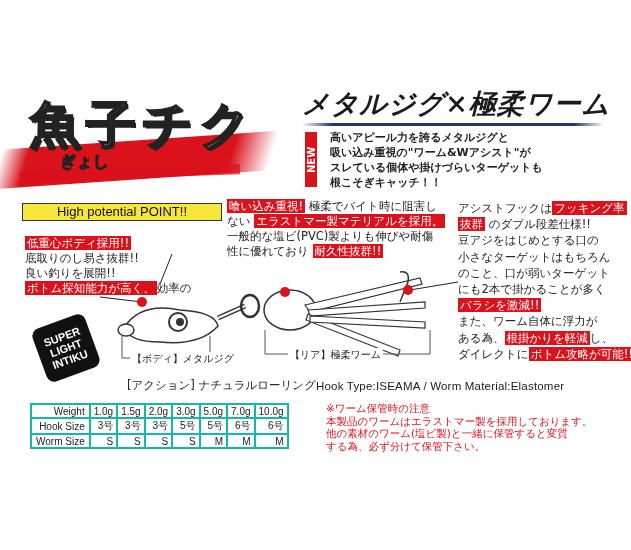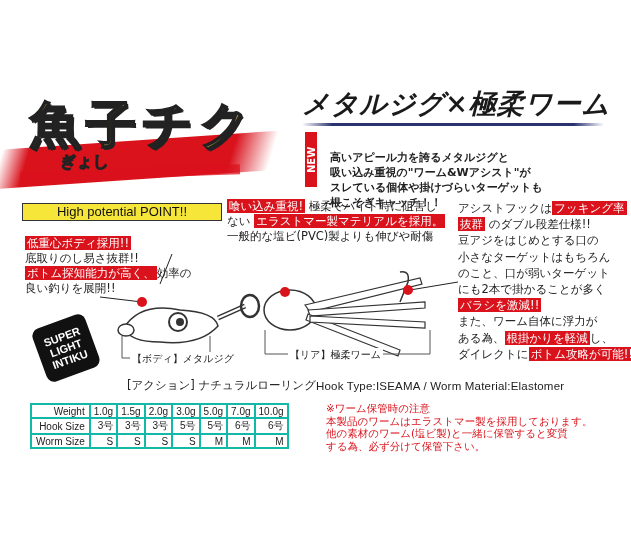--- a/index.html
+++ b/index.html
@@ -8,21 +8,21 @@
   
   .brush { position: absolute; left: 0; top: 140px; width: 270px; height: 40px; background: linear-gradient(90deg, rgba(214,18,28,0) 0%, #d9121c 10%, #d9121c 85%, rgba(214,18,28,0) 100%); transform: skewX(-20deg) rotate(-4deg); border-radius: 4px; }
   .brush2 { position: absolute; left: 20px; top: 168px; width: 220px; height: 10px; background: #d9121c; opacity: .75; transform: rotate(-2deg); }
   .logo-title { position: absolute; left: 30px; top: 92px; font-family: "DejaVu Serif", serif; font-weight: bold; font-size: 50px; letter-spacing: 6px; color: #d9b548; -webkit-text-stroke: 2px #222; text-shadow: 2px 2px 0 #222; }
   .logo-ruby { position: absolute; left: 60px; top: 152px; font-size: 16px; font-weight: bold; color: #15803d; -webkit-text-stroke: 1px #222; }
 
   
   .headline { position: absolute; left: 302px; top: 86px; font-family: "DejaVu Serif", serif; font-weight: bold; font-style: italic; font-size: 27px; color: #1a1a1a; letter-spacing: 1px; }
   .headline-rule { position: absolute; left: 302px; top: 123px; width: 302px; height: 3px; background: linear-gradient(90deg, rgba(40,50,120,0) 0%, #2a3370 10%, #2a3370 90%, rgba(40,50,120,0) 100%); }
   .new-badge { position: absolute; left: 305px; top: 132px; width: 12px; height: 55px; background: #d9121c; color: #fff; font-size: 10px; font-weight: bold; writing-mode: vertical-rl; transform: rotate(180deg); display: flex; align-items: center; justify-content: center; }
-  .intro { position: absolute; left: 330px; top: 130px; font-size: 11px; font-weight: bold; line-height: 15px; color: #222; margin-top: 20px; }
+  .intro { position: absolute; left: 330px; top: 130px; font-size: 11px; font-weight: bold; line-height: 15px; color: #222; }
 
   
   .hp-box { position: absolute; left: 22px; top: 203px; width: 200px; height: 18px; background: #f5e639; border: 1px solid #333; font-family: "Liberation Sans", sans-serif; font-size: 13px; text-align: center; line-height: 16px; color: #111; }
 
   .txt { font-size: 11.5px; line-height: 15px; color: #222; white-space: nowrap; }
   .hl { background: #d9121c; color: #fff; padding: 0 2px; }
 
   .col1 { position: absolute; left: 25px; top: 236px; }
   .col2 { position: absolute; left: 227px; top: 199px; }
   .col3 { position: absolute; left: 458px; top: 200px; line-height: 16.2px; }
@@ -60,28 +60,29 @@
   <div>吸い込み重視の"ワーム&amp;Wアシスト"が</div>
   <div>スレている個体や掛けづらいターゲットも</div>
   <div>根こそぎキャッチ！！</div>
 </div>
 
 <div class="hp-box">High potential POINT!!</div>
 
 <div class="col1 txt">
   <div><span class="hl">低重心ボディ採用!!</span></div>
   <div>底取りのし易さ抜群!!</div>
+  <div>良い釣りを展開!!</div>
   <div><span class="hl">ボトム探知能力が高く、</span><span>効率の</span></div>
-  <div>良い釣りを展開!!</div>
 </div>
 
 <div class="col2 txt">
   <div><span class="hl">喰い込み重視!</span> <span>極柔でバイト時に阻害し</span></div>
   <div><span>ない</span> <span class="hl">エラストマー製マテリアルを採用。</span></div>
   <div>一般的な塩ビ(PVC)製よりも伸びや耐傷</div>
+  <div><span>性に優れており</span> <span class="hl">耐久性抜群!!</span></div>
 </div>
 
 <div class="col3 txt">
   <div><span>アシストフックは</span><span class="hl">フッキング率</span></div>
   <div><span class="hl">抜群</span> <span>のダブル段差仕様!!</span></div>
   <div>豆アジをはじめとする口の</div>
   <div>小さなターゲットはもちろん</div>
   <div>のこと、口が弱いターゲット</div>
   <div>にも2本で掛かることが多く</div>
   <div><span class="hl">バラシを激減!!</span></div>

